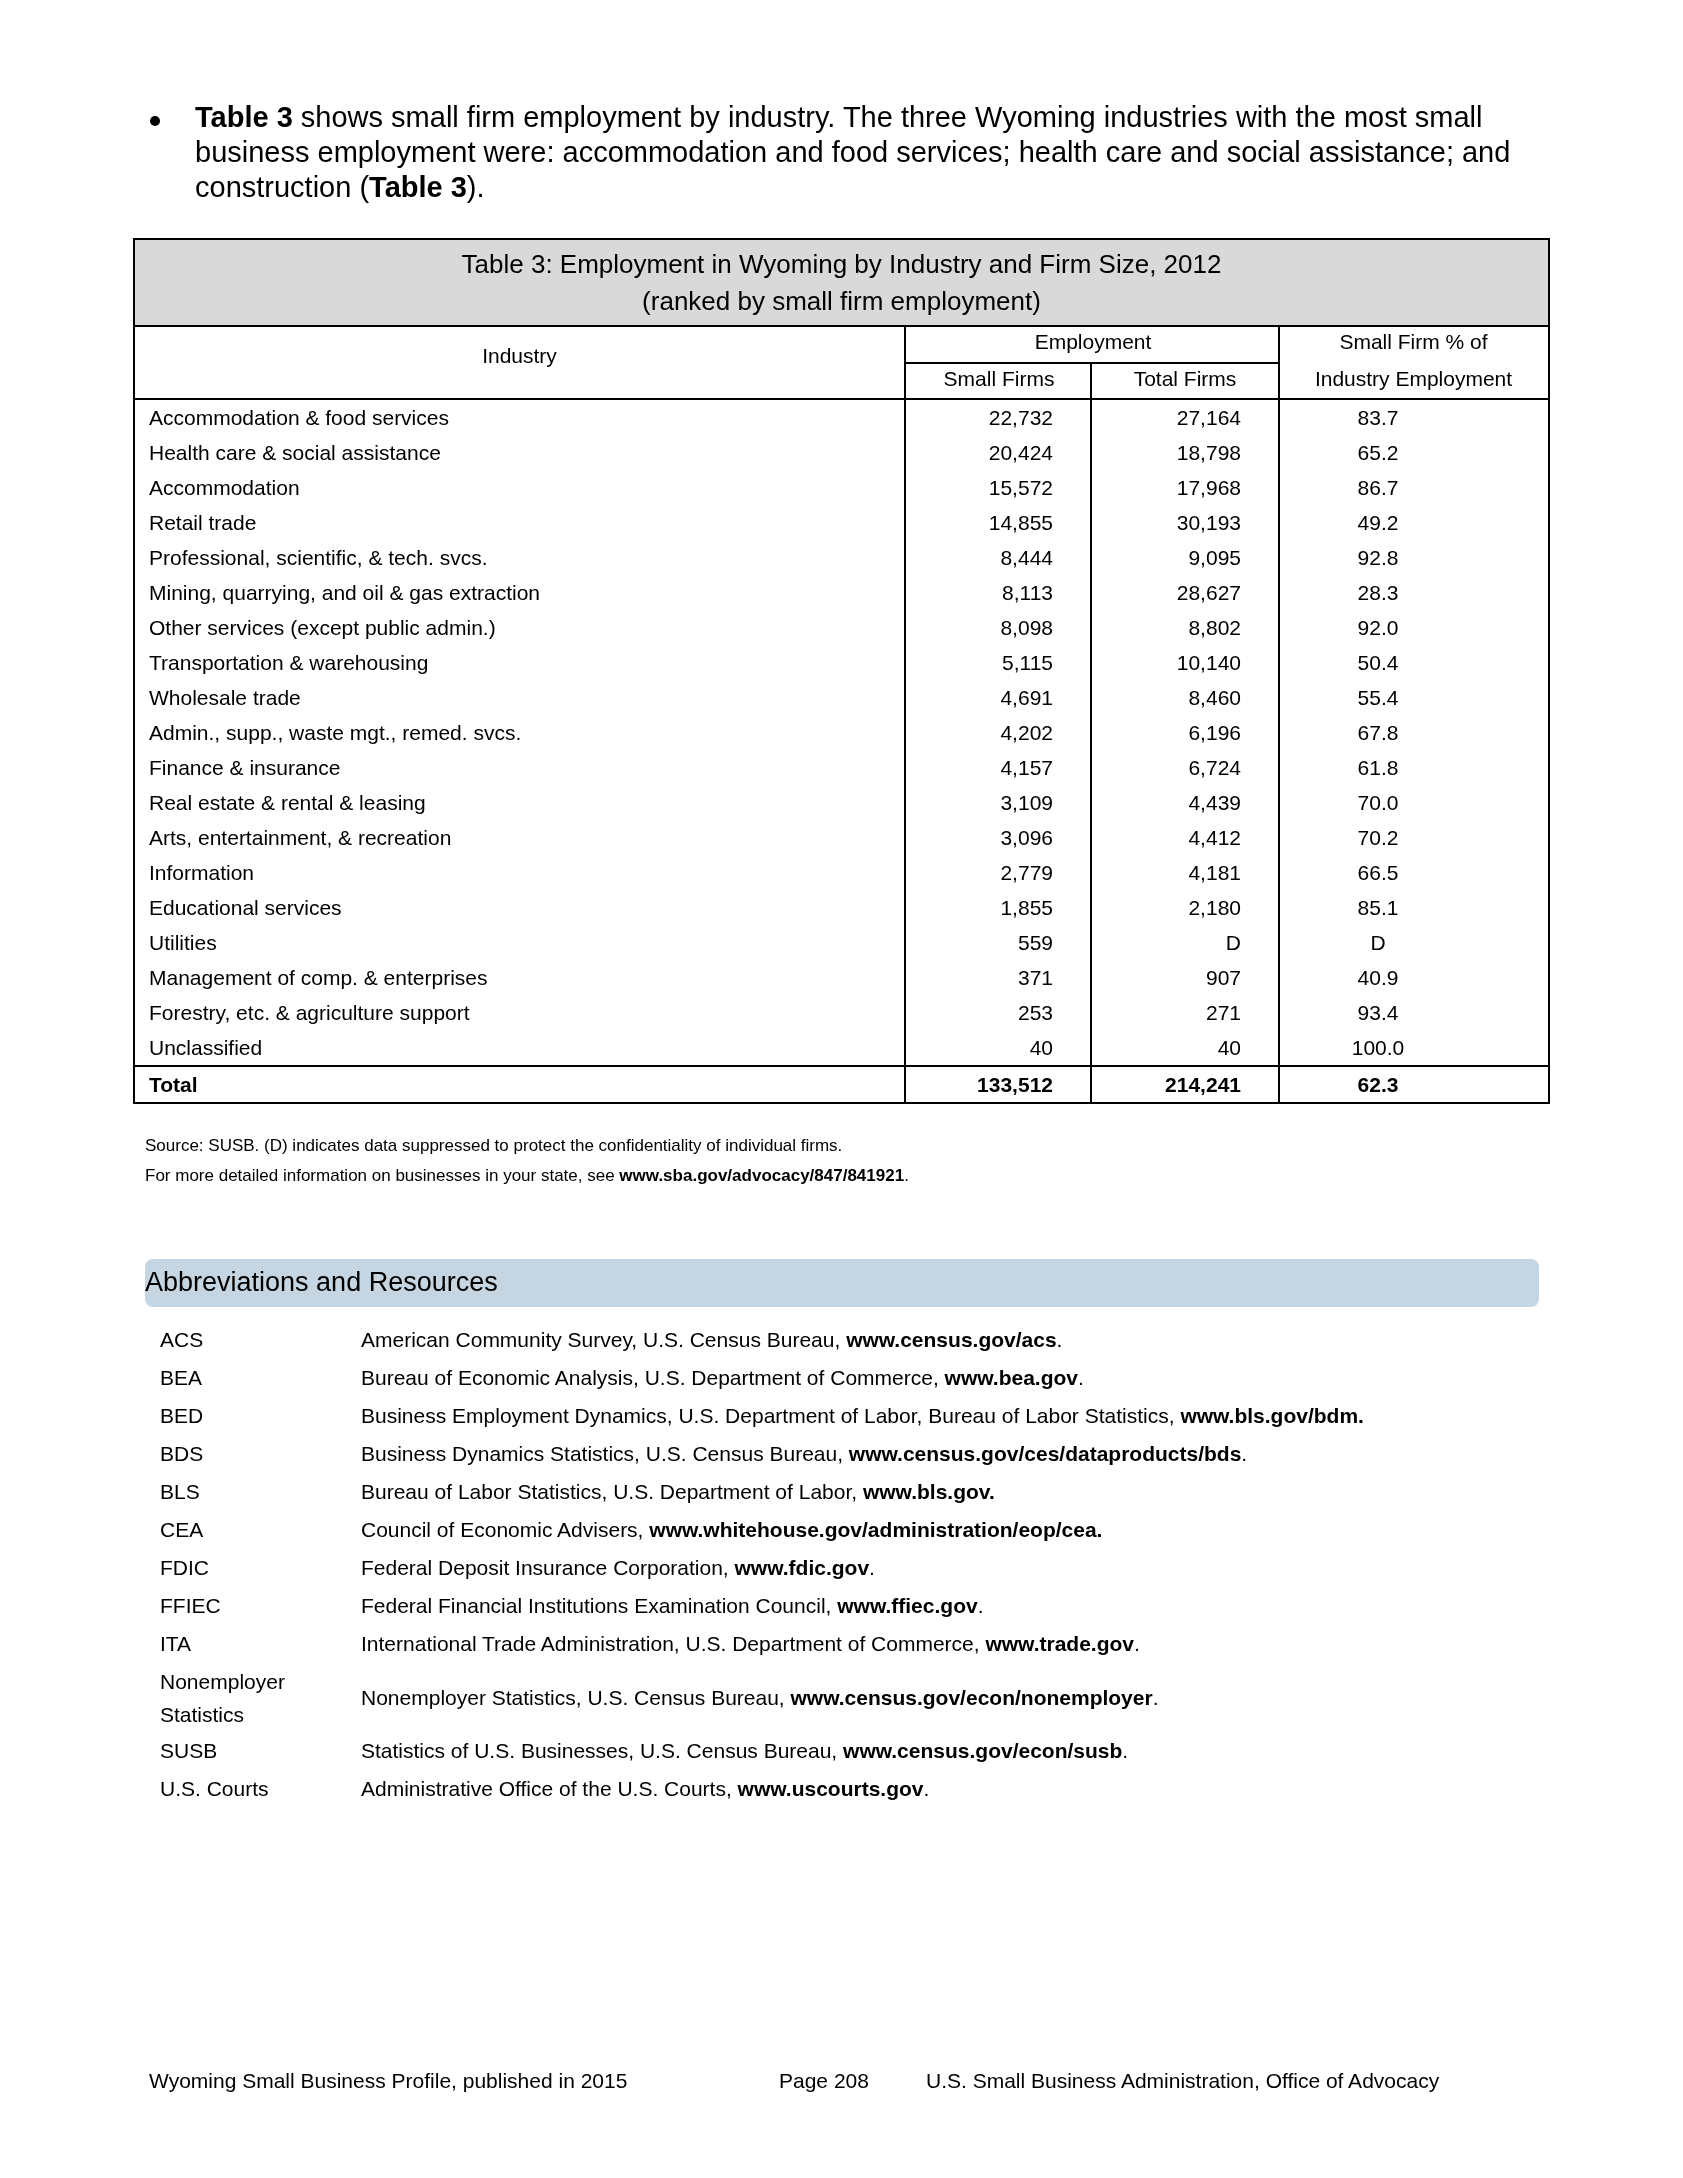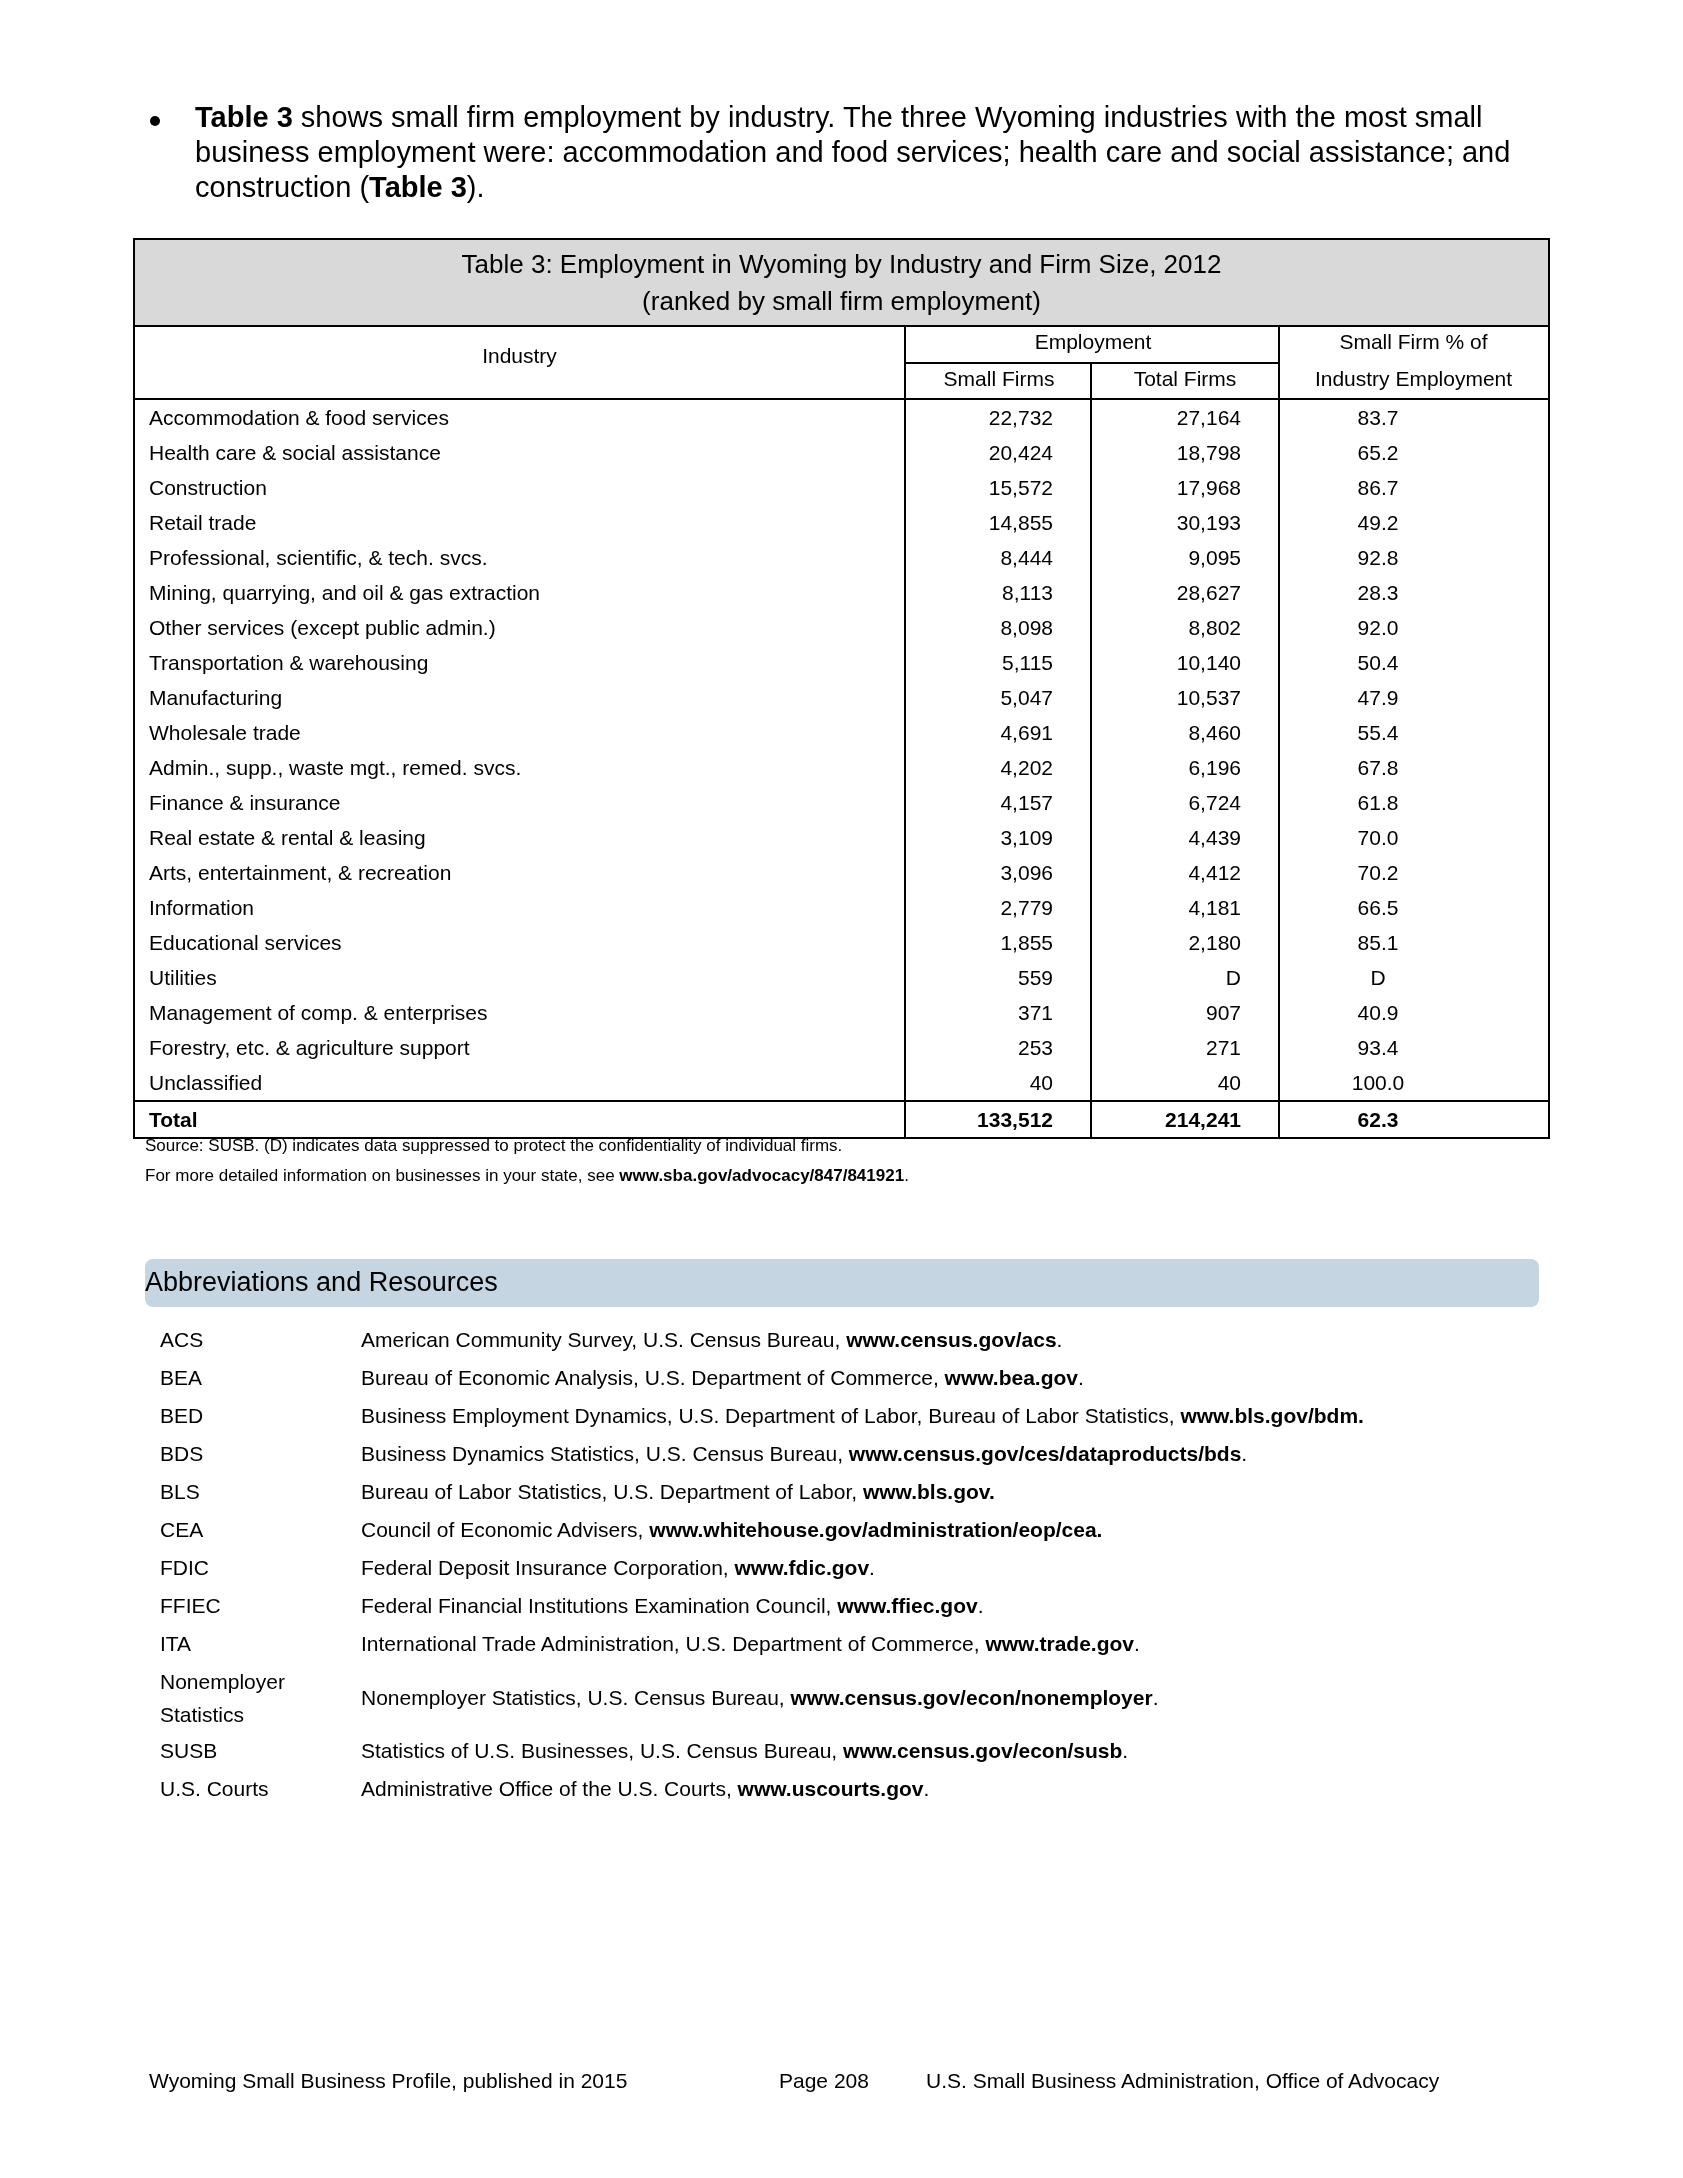--- a/index.html
+++ b/index.html
@@ -115,21 +115,21 @@
         <span class="c2">27,164</span>
         <span class="c3">83.7</span>
       </div>
     <div class="row">
         <span class="c0">Health care &amp; social assistance</span>
         <span class="c1">20,424</span>
         <span class="c2">18,798</span>
         <span class="c3">65.2</span>
       </div>
     <div class="row">
-        <span class="c0">Construction</span>
+        <span class="c0">Accommodation</span>
         <span class="c1">15,572</span>
         <span class="c2">17,968</span>
         <span class="c3">86.7</span>
       </div>
     <div class="row">
         <span class="c0">Retail trade</span>
         <span class="c1">14,855</span>
         <span class="c2">30,193</span>
         <span class="c3">49.2</span>
       </div>
@@ -149,26 +149,20 @@
         <span class="c0">Other services (except public admin.)</span>
         <span class="c1">8,098</span>
         <span class="c2">8,802</span>
         <span class="c3">92.0</span>
       </div>
     <div class="row">
         <span class="c0">Transportation &amp; warehousing</span>
         <span class="c1">5,115</span>
         <span class="c2">10,140</span>
         <span class="c3">50.4</span>
-      </div>
-    <div class="row">
-        <span class="c0">Manufacturing</span>
-        <span class="c1">5,047</span>
-        <span class="c2">10,537</span>
-        <span class="c3">47.9</span>
       </div>
     <div class="row">
         <span class="c0">Wholesale trade</span>
         <span class="c1">4,691</span>
         <span class="c2">8,460</span>
         <span class="c3">55.4</span>
       </div>
     <div class="row">
         <span class="c0">Admin., supp., waste mgt., remed. svcs.</span>
         <span class="c1">4,202</span>

